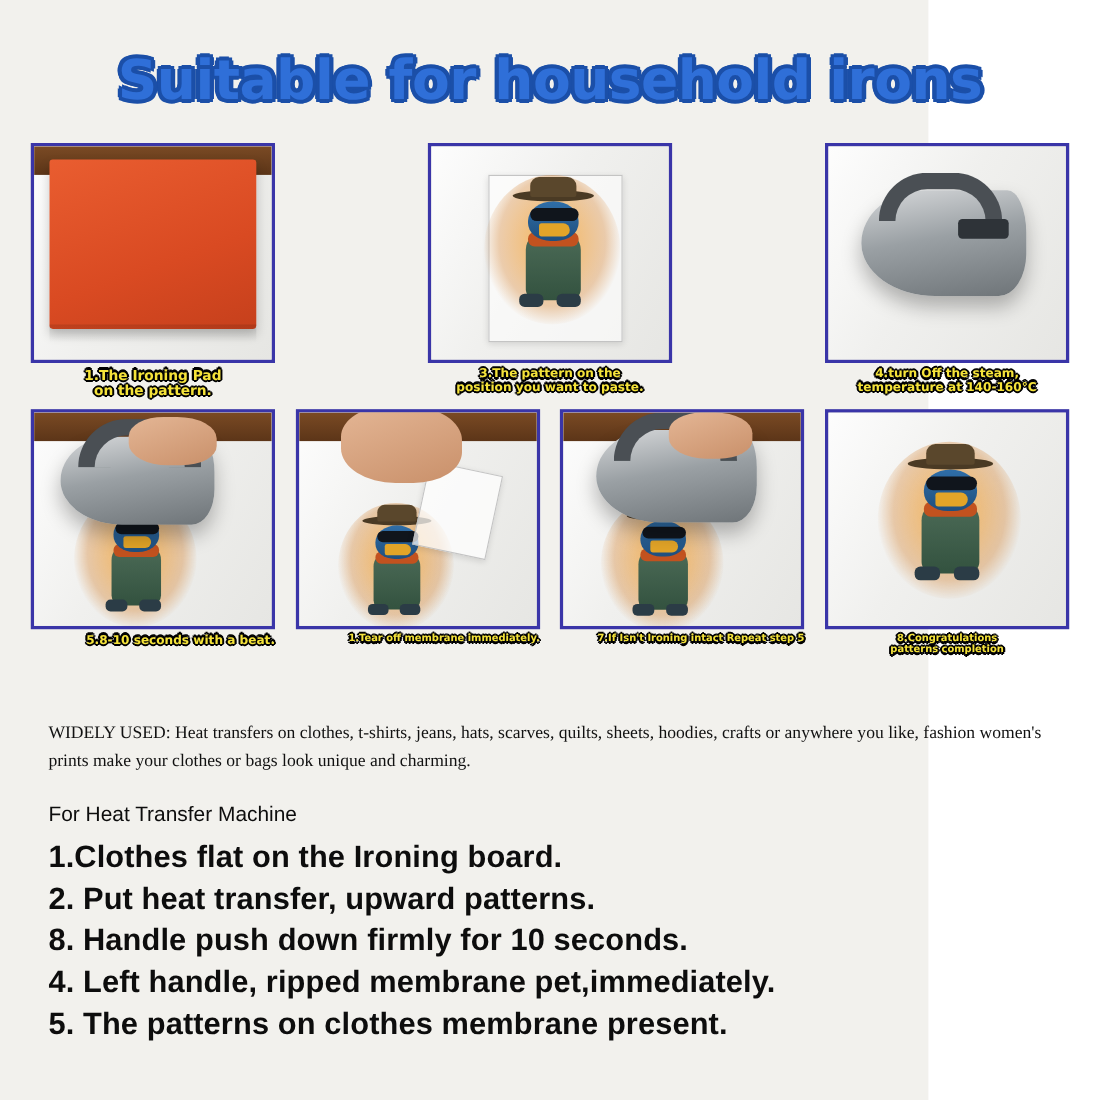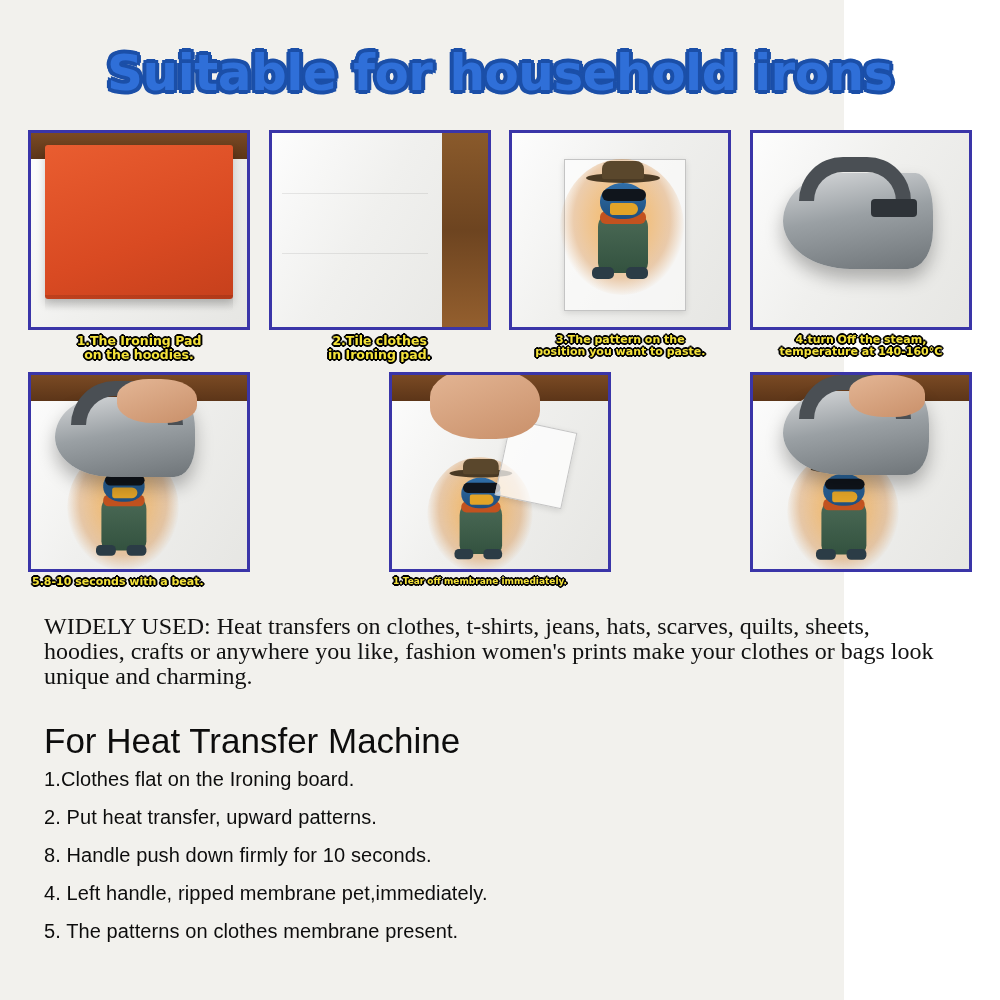--- a/index.html
+++ b/index.html
@@ -91,21 +91,21 @@
   .caption.small {
     font-size: 11px;
     line-height: 12px;
     text-align: center;
   }
   .caption.tiny {
     font-size: 9px;
     line-height: 10px;
   }
   .row2 .caption {
-    text-align: left;
+    text-align: right;
     padding-left: 4px;
   }
   .row2 .cell:nth-child(4) .caption {
     text-align: center;
     padding-left: 0;
   }
 
   
   .bg-white-cloth {
     position: absolute; inset: 0;
@@ -212,44 +212,44 @@
   .hand {
     position: absolute;
     background: linear-gradient(160deg, #e4b695, #c9906a);
     border-radius: 40% 45% 40% 45%;
   }
 
   
   .widely {
     position: absolute;
     left: 44px;
-    top: 614px;
+    top: 654px;
     width: 910px;
     font-family: "Liberation Serif", serif;
-    font-size: 24px;
+    font-size: 16px;
     line-height: 25px;
     color: #111111;
   }
   .machine-block {
     position: absolute;
     left: 44px;
     top: 722px;
     width: 930px;
     font-family: "Liberation Sans", sans-serif;
     color: #0d0d0d;
   }
   .machine-title {
-    font-size: 35px;
+    font-size: 19px;
     line-height: 38px;
     font-weight: normal;
   }
   .machine-line {
-    font-size: 20px;
+    font-size: 28px;
     line-height: 38px;
-    font-weight: normal;
+    font-weight: bold;
     letter-spacing: 0.1px;
   }
 </style>
 </head>
 <body>
 
 <div class="page">
 
   <div class="title-wrap">
     <span class="title">Suitable for household irons</span>
@@ -261,36 +261,24 @@
 
       <div class="cell">
         <div class="photo">
           <div class="bg-white-cloth"></div>
           <div class="bg-wood2"></div>
           <div class="orange-pad"></div>
           <div class="pad-shadow"></div>
         </div>
         <div class="caption">
           <div>1.The Ironing Pad</div>
-          <div>on the hoodies.</div>
-        </div>
-      </div>
-
-      <div class="cell">
-        <div class="photo">
-          <div class="bg-white-cloth"></div>
-          <div class="bg-wood"></div>
-          <div class="fold-line" style="top:60px;left:10px;right:60px;"></div>
-          <div class="fold-line" style="top:120px;left:10px;right:60px;"></div>
-        </div>
-        <div class="caption">
-          <div>2.Tile clothes</div>
-          <div>in Ironing pad.</div>
-        </div>
-      </div>
+          <div>on the pattern.</div>
+        </div>
+      </div>
+
 
       <div class="cell">
         <div class="photo">
           <div class="bg-white-cloth"></div>
           <div class="transfer-sheet" style="left:52px;top:26px;width:120px;height:150px;"></div>
           <div class="duck" style="left:62px;top:34px;">
             <div class="halo"></div>
             <div class="body"></div>
             <div class="scarf"></div>
             <div class="head"></div>
@@ -390,22 +378,46 @@
             <div class="hat"></div>
             <div class="hat-top"></div>
             <div class="boot l"></div>
             <div class="boot r"></div>
           </div>
           <div class="iron" style="left:30px;top:16px;width:146px;height:84px;">
             <div class="handle"></div>
           </div>
           <div class="hand" style="left:96px;top:0px;width:76px;height:42px;"></div>
         </div>
-      </div>
-
+        <div class="caption tiny">
+          <div>7.If Isn't Ironing intact Repeat step 5</div>
+        </div>
+      </div>
+
+      <div class="cell">
+        <div class="photo">
+          <div class="bg-white-cloth"></div>
+          <div class="duck" style="left:62px;top:38px;transform:scale(1.05);">
+            <div class="halo"></div>
+            <div class="body"></div>
+            <div class="scarf"></div>
+            <div class="head"></div>
+            <div class="goggles"></div>
+            <div class="beak"></div>
+            <div class="hat"></div>
+            <div class="hat-top"></div>
+            <div class="boot l"></div>
+            <div class="boot r"></div>
+          </div>
+        </div>
+        <div class="caption tiny">
+          <div>8.Congratulations</div>
+          <div>patterns completion</div>
+        </div>
+      </div>
 
     </div>
   </div>
 
   <div class="widely">WIDELY USED: Heat transfers on clothes, t-shirts, jeans, hats, scarves, quilts, sheets, hoodies, crafts or anywhere you like, fashion women's prints make your clothes or bags look unique and charming.</div>
 
   <div class="machine-block">
     <div class="machine-title">For Heat Transfer Machine</div>
     <div class="machine-line">1.Clothes flat on the Ironing board.</div>
     <div class="machine-line">2. Put heat transfer, upward patterns.</div>

